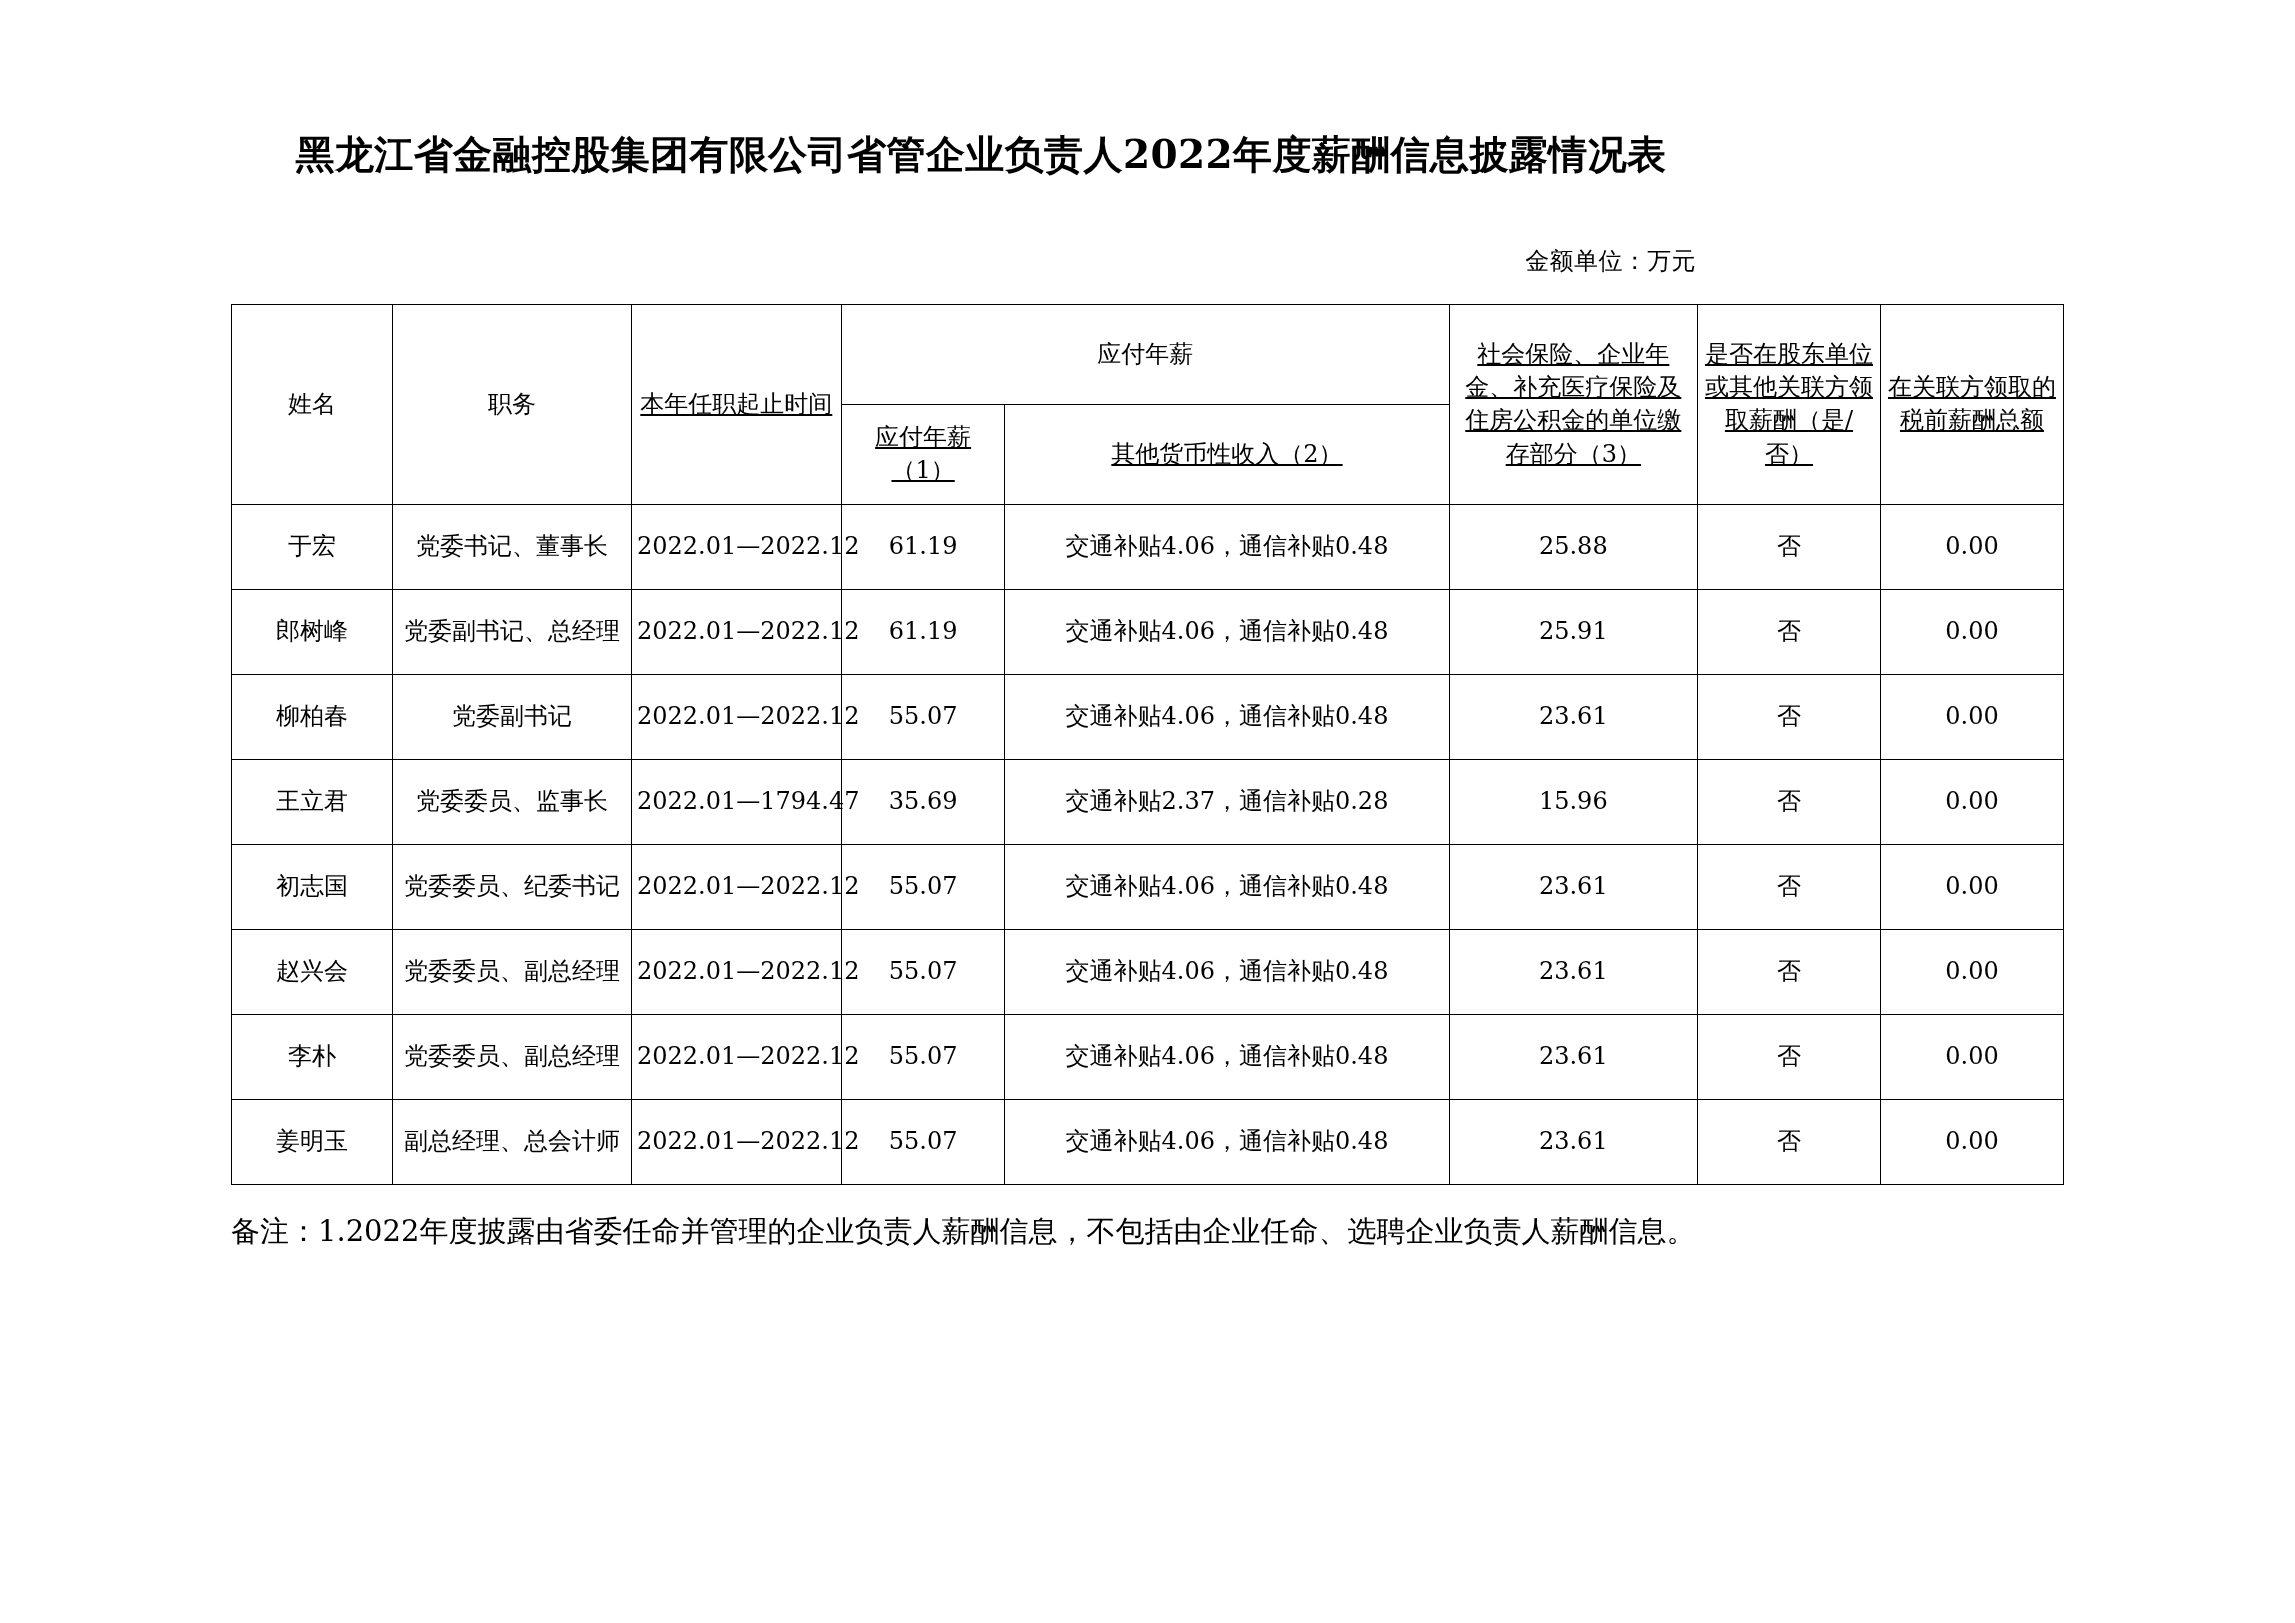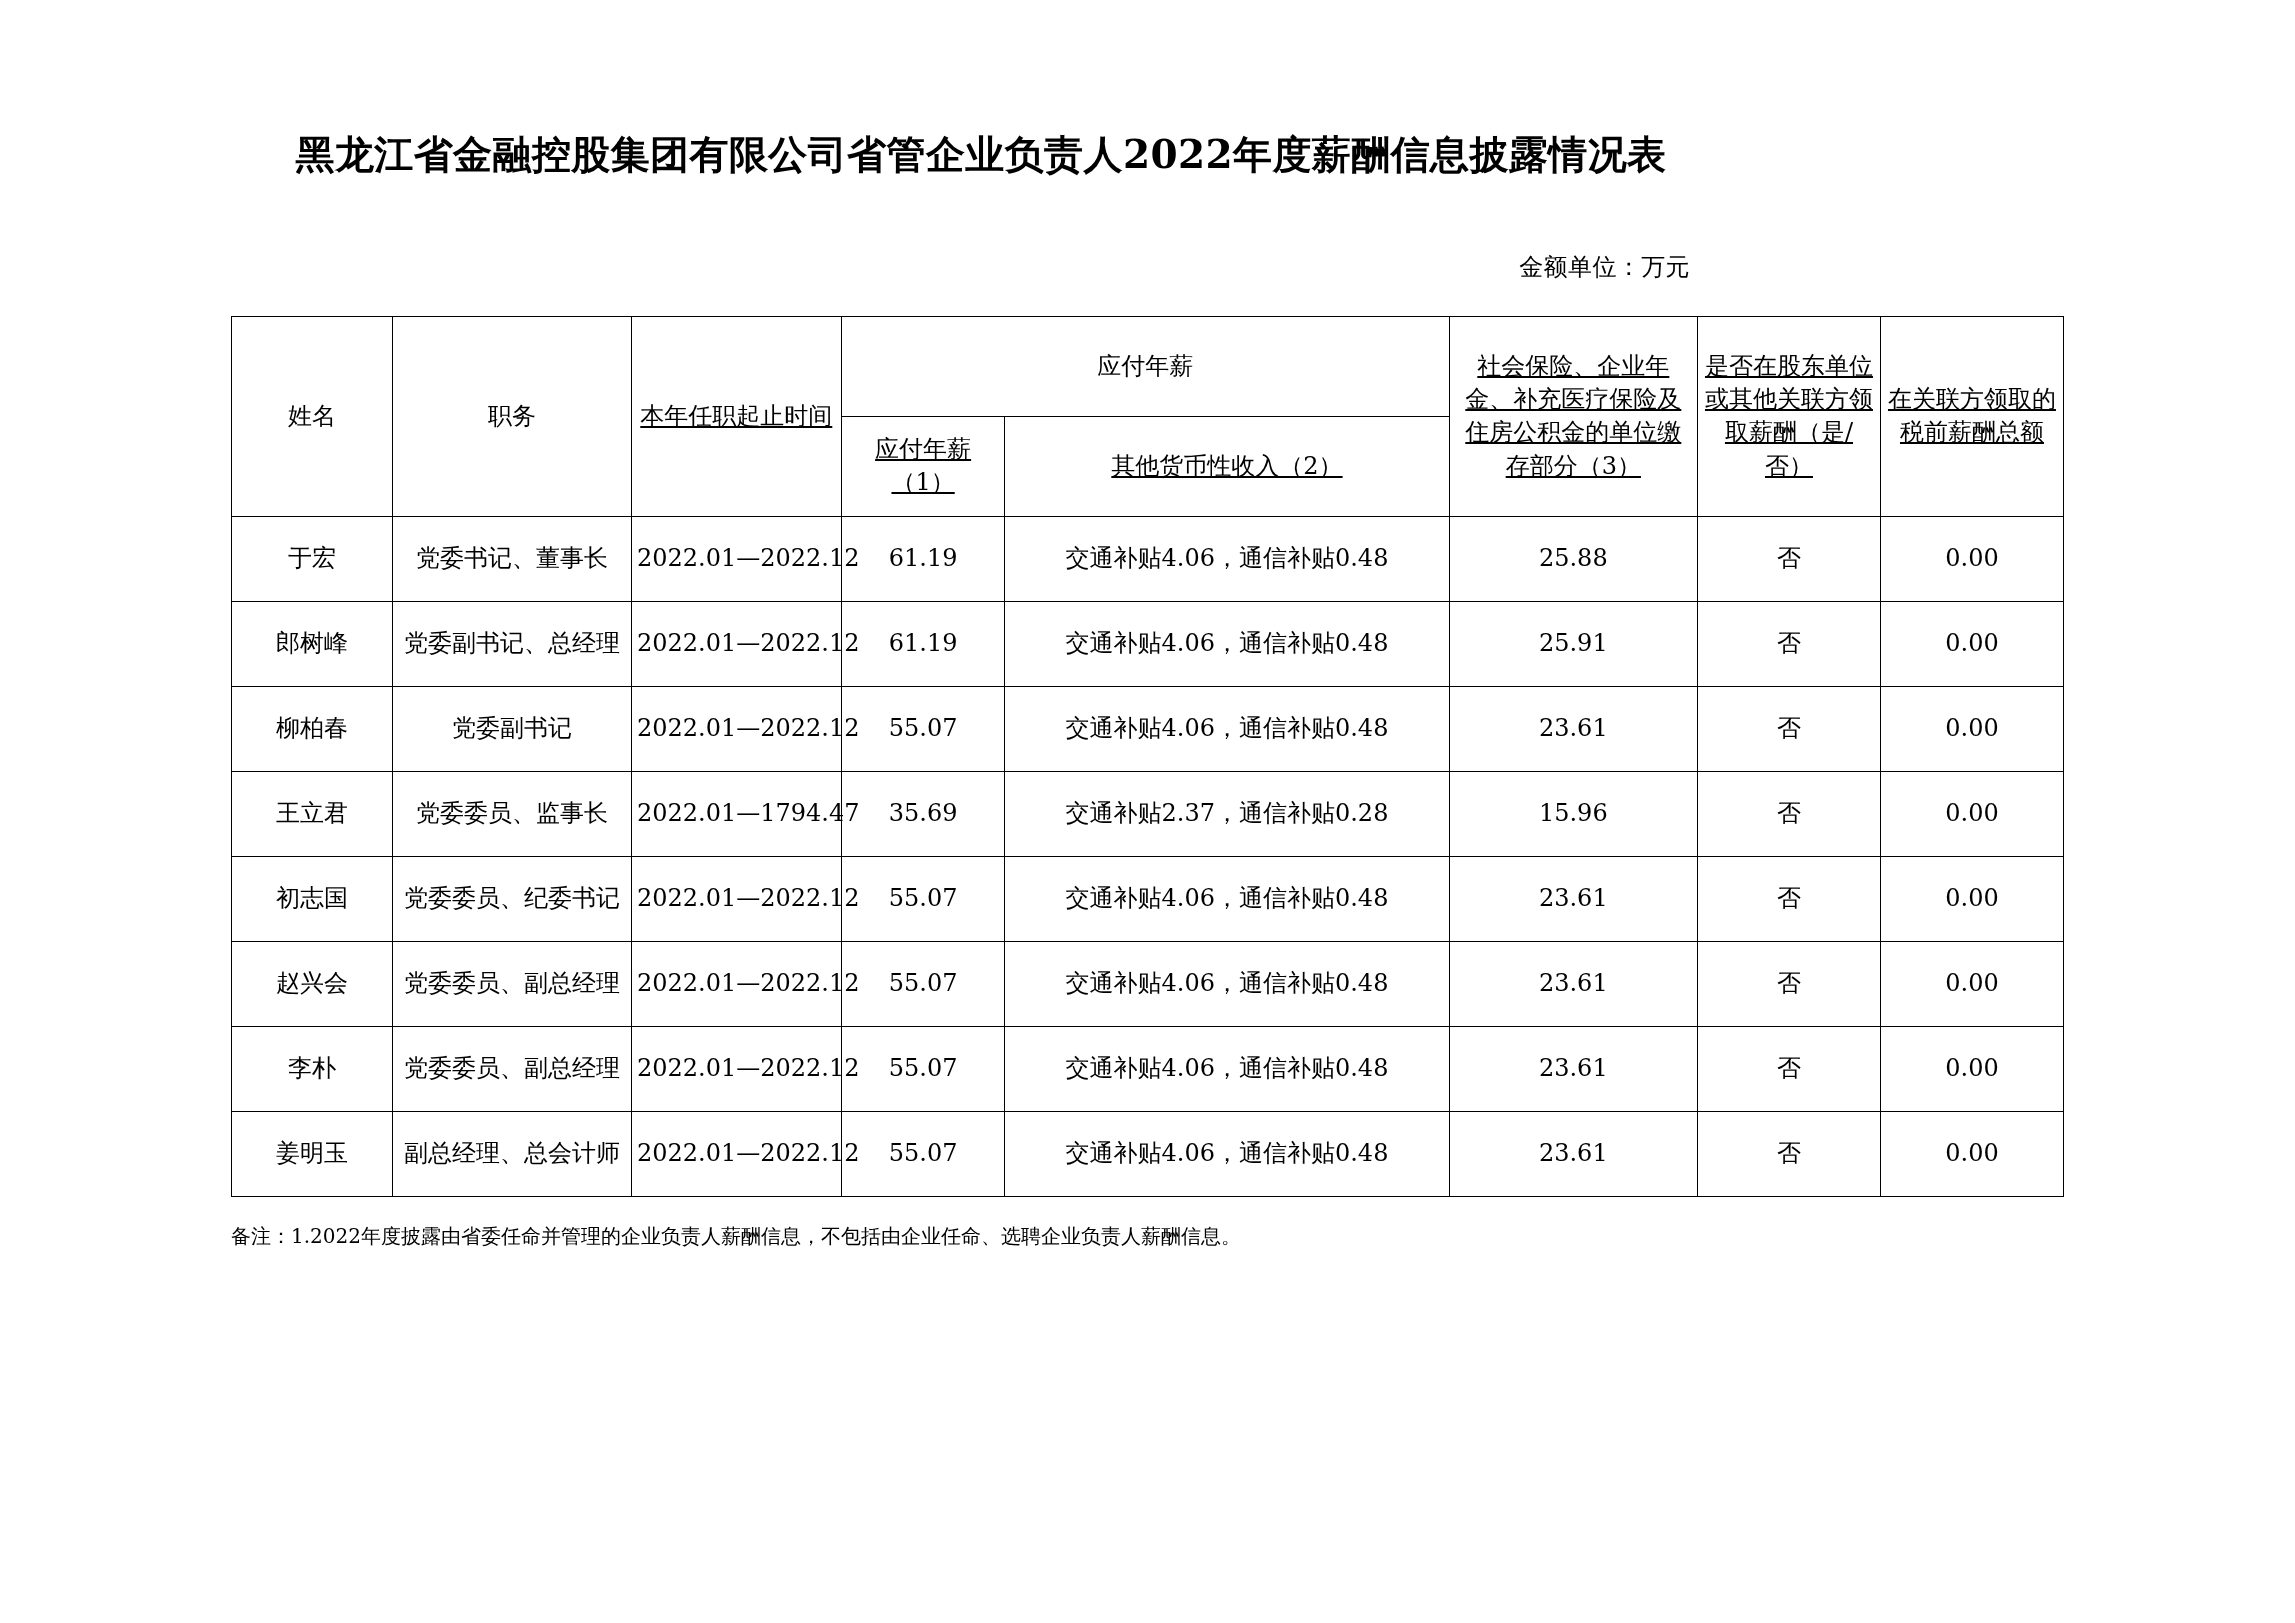--- a/index.html
+++ b/index.html
@@ -27,21 +27,21 @@
     font-size: 39px;
     font-weight: bold;
     letter-spacing: 0.4px;
     margin: 0;
     padding-top: 128px;
     font-family: "DejaVu Serif", "Liberation Serif", serif;
   }
   .unit-line {
     text-align: right;
     font-size: 24px;
-    margin: 14px;
+    margin: 8px;
     padding-right: 258px;
     padding-top: 55px;
     letter-spacing: 0.4px;
   }
   .table-wrap {
     padding: 19.4px 231px 0 231px;
   }
   table.salary {
     border-collapse: collapse;
     width: 1833px;
@@ -69,21 +69,21 @@
   .h-insurance { width: 228px; }
   .h-related   { width: 168px; }
   .h-total     { width: 168px; }
 
   tbody tr { height: 85px; }
 
   .cell-tight { line-height: 1.3; text-decoration: underline; }
 
   .notes {
     padding: 23px 0 0 231px;
-    font-size: 20px;
+    font-size: 29px;
     line-height: 1.6;
   }
   .notes .note-line {
     white-space: nowrap;
   }
   .notes .note-line.indent {
     padding-left: 51px;
   }
   .nowrap { white-space: nowrap; }
 </style>

